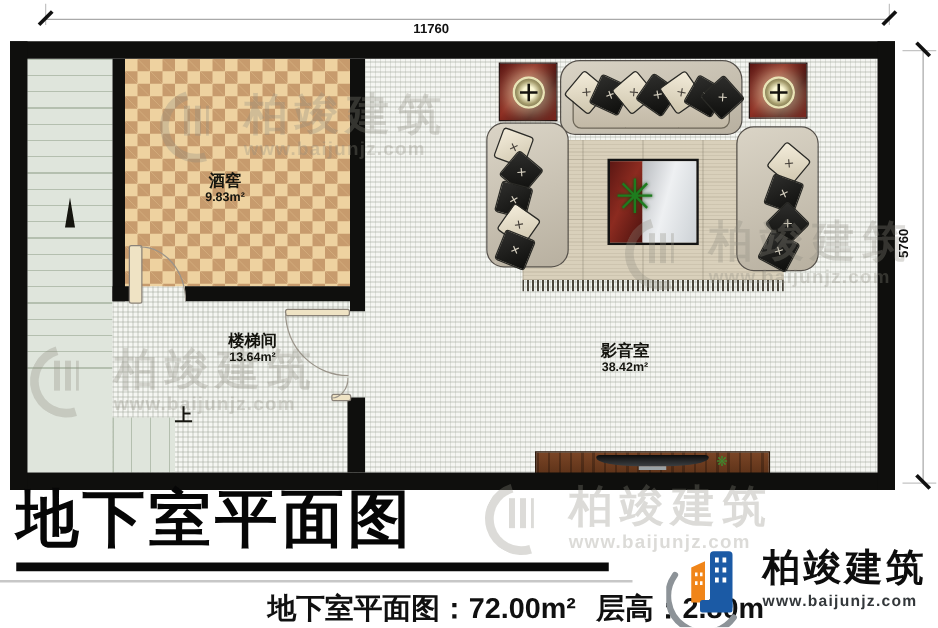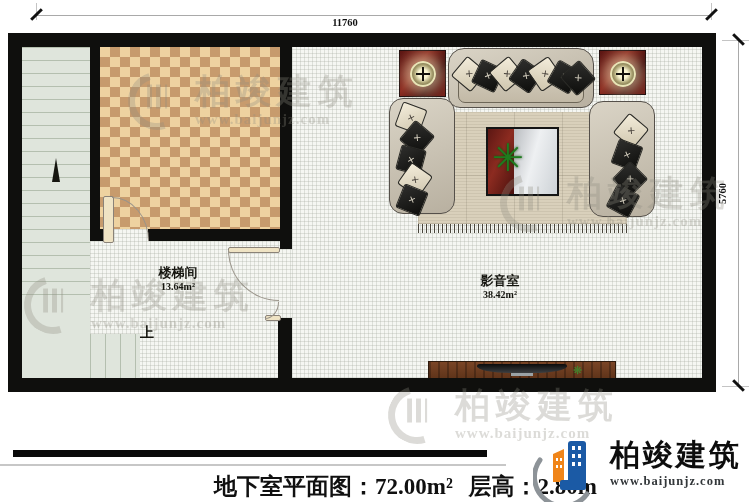--- a/index.html
+++ b/index.html
@@ -1,17 +1,17 @@
 <!DOCTYPE html>
 <html><head>
 <meta charset="utf-8">
 <style>
   html,body{margin:0;padding:0;background:#fff;}
   .canvas{position:relative;width:750px;height:502px;background:#ffffff;overflow:hidden;
-          font-family:Liberation Serif, serif;color:#111;}
+          font-family:Liberation Sans, sans-serif;color:#111;}
 
   
   .dim-line{position:absolute;background:#a9a9a9;}
   .ext-line{position:absolute;background:#c4c4c4;}
   .tick{position:absolute;width:15px;height:3px;background:#111;}
   .tick.fwd{transform:rotate(-45deg);}
   .tick.bwd{transform:rotate(45deg);}
   .dim-label{position:absolute;font-size:10.5px;font-weight:700;color:#111;}
   .dim-label.vert{writing-mode:vertical-rl;transform:rotate(180deg);}
 
@@ -248,31 +248,36 @@
     </span>
   </div>
   <div class="wm" style="left:388px;top:386px;">
     <span class="wm-icon"></span>
     <span class="wm-text">
       <span class="wm-name">柏竣建筑</span>
       <span class="wm-url">www.baijunjz.com</span>
     </span>
   </div>
 
-  <div class="room-label" style="left:128px;top:266px;">
+  <div class="room-label" style="left:130px;top:138px;">
+    <span class="room-name">酒窖</span>
+    <span class="room-area">9.83m²</span>
+  </div>
+  <div class="room-label" style="left:128px;top:266px;padding-left:24px;">
     <span class="room-name">楼梯间</span>
     <span class="room-area">13.64m²</span>
   </div>
   <div class="room-label" style="left:450px;top:274px;">
     <span class="room-name">影音室</span>
     <span class="room-area">38.42m²</span>
   </div>
   <span class="up-label">上</span>
 
   <div class="title-row">
+    <span class="main-title">地下室平面图</span>
   </div>
   <div class="title-underline"></div>
   <div class="thin-rule"></div>
   <div class="area-line">
     <span>地下室平面图：72.00m²</span>
     <span class="gap">层高：2.80m</span>
   </div>
 
   <div class="logo">
     <svg class="logo-icon" width="72" height="66" viewBox="0 0 72 66">

